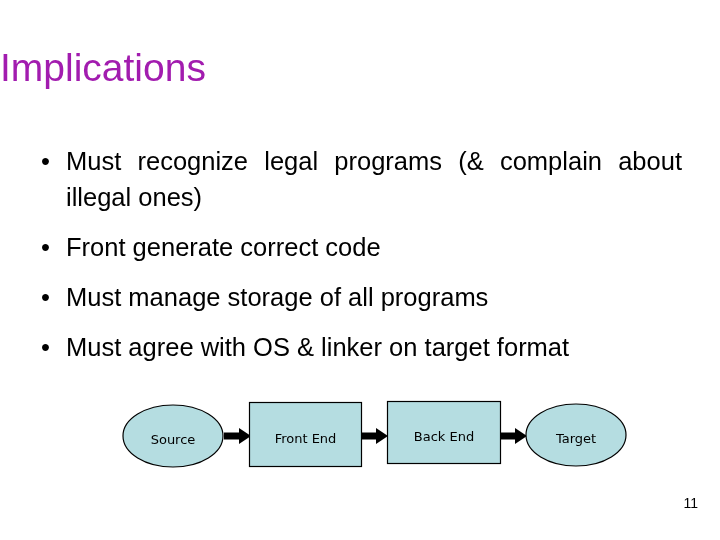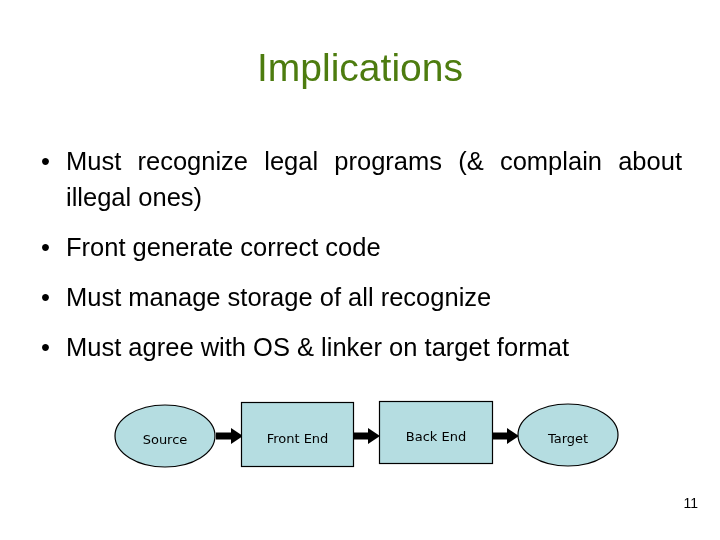--- a/index.html
+++ b/index.html
@@ -24,26 +24,25 @@
     height: 540px;
     background: #ffffff;
   }
 
   
   .slide-title {
     position: absolute;
     left: 0;
     top: 44px;
     width: 720px;
-    text-align: center;
     font-size: 39px;
     line-height: 48px;
     font-weight: 400;
     letter-spacing: 0px;
-    color: #4d7c0f;
+    color: #a21caf;
     white-space: nowrap;
   }
 
   
   .body-list {
     position: absolute;
     left: 30px;
     top: 129px;
     width: 652px;
     list-style: none;
@@ -71,21 +70,21 @@
     margin-top: 14px;
   }
   .body-item.justified .bullet-text {
     text-align: justify;
     text-align-last: left;
   }
 
   
   .diagram {
     position: absolute;
-    left: 0;
+    left: 8px;
     top: 390px;
     width: 568px;
     height: 100px;
   }
   .diagram svg {
     display: block;
   }
   .node-label {
     font-family: "DejaVu Sans", sans-serif;
     font-size: 13px;
@@ -118,21 +117,21 @@
       <span class="bullet-text">Must recognize legal programs (&amp; complain about illegal ones)</span>
     </li>
 
     <li class="body-item">
       <span class="bullet-marker">•</span>
       <span class="bullet-text">Front generate correct code</span>
     </li>
 
     <li class="body-item">
       <span class="bullet-marker">•</span>
-      <span class="bullet-text">Must manage storage of all recognize</span>
+      <span class="bullet-text">Must manage storage of all programs</span>
     </li>
 
     <li class="body-item">
       <span class="bullet-marker">•</span>
       <span class="bullet-text">Must agree with OS &amp; linker on target format</span>
     </li>
 
   </ul>
 
   <div class="diagram">

